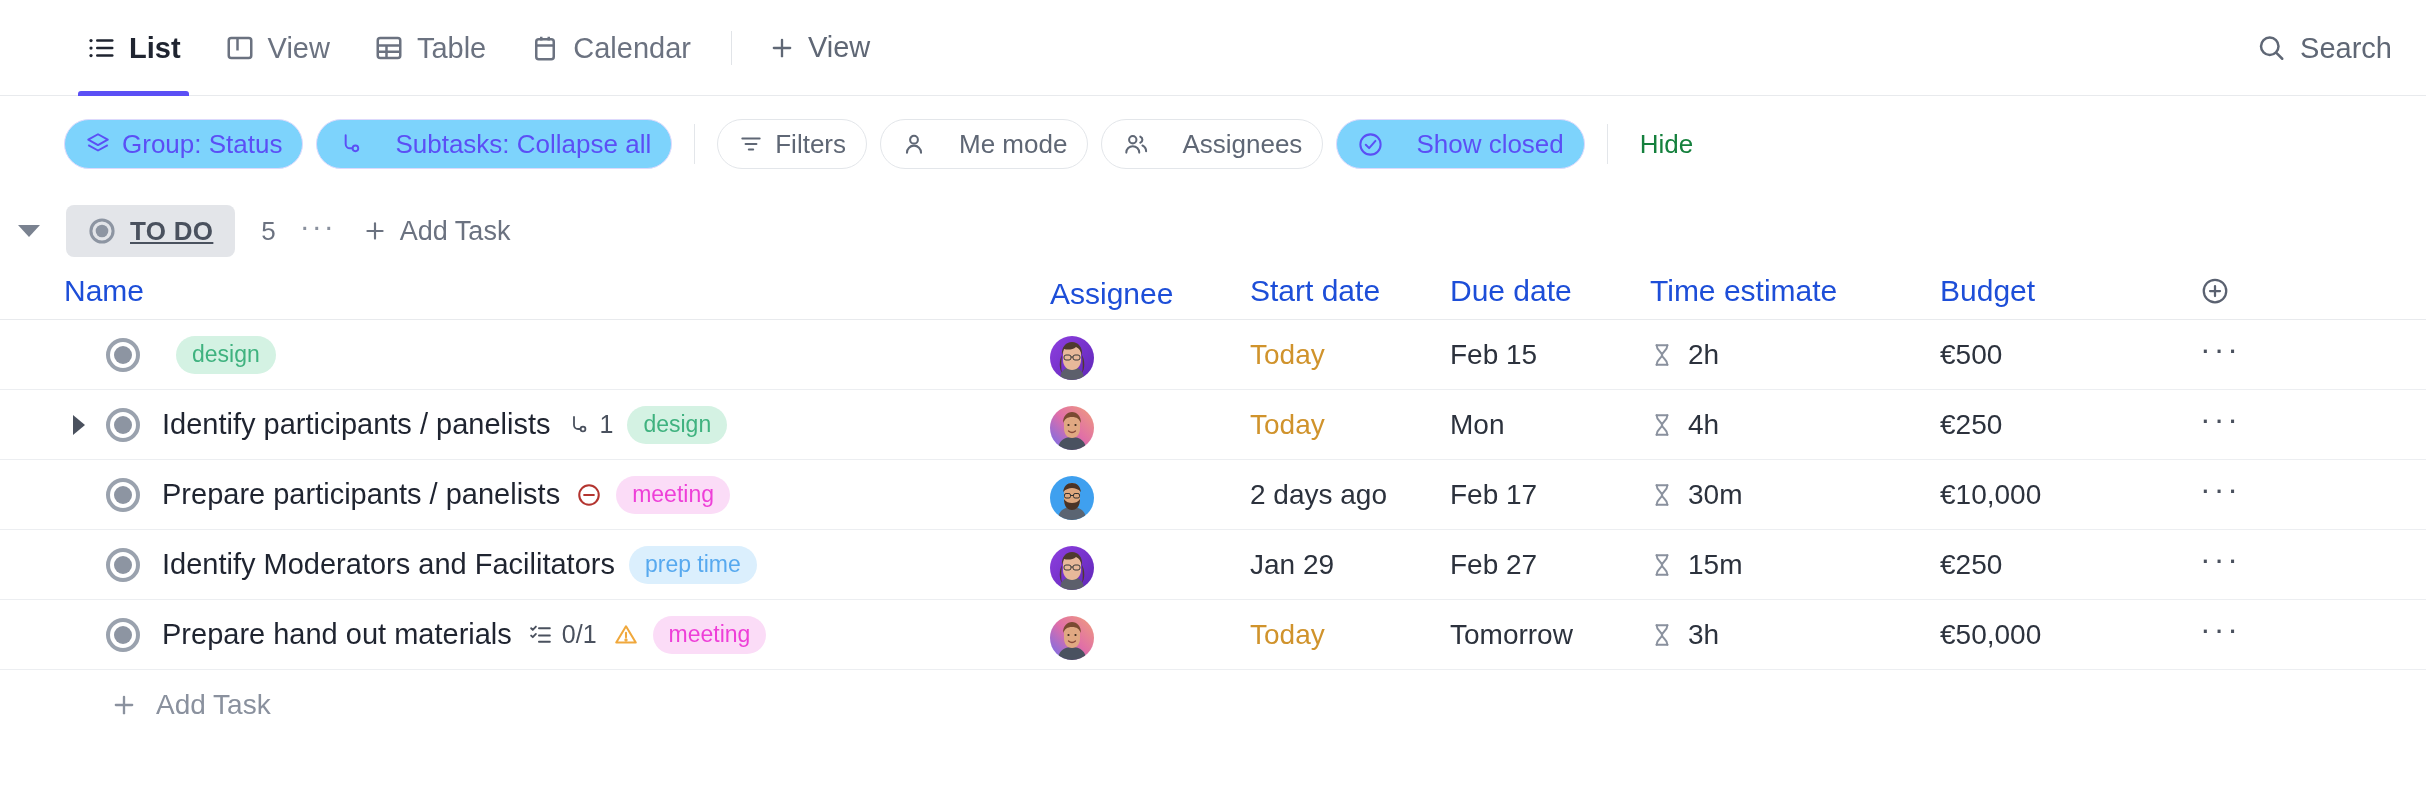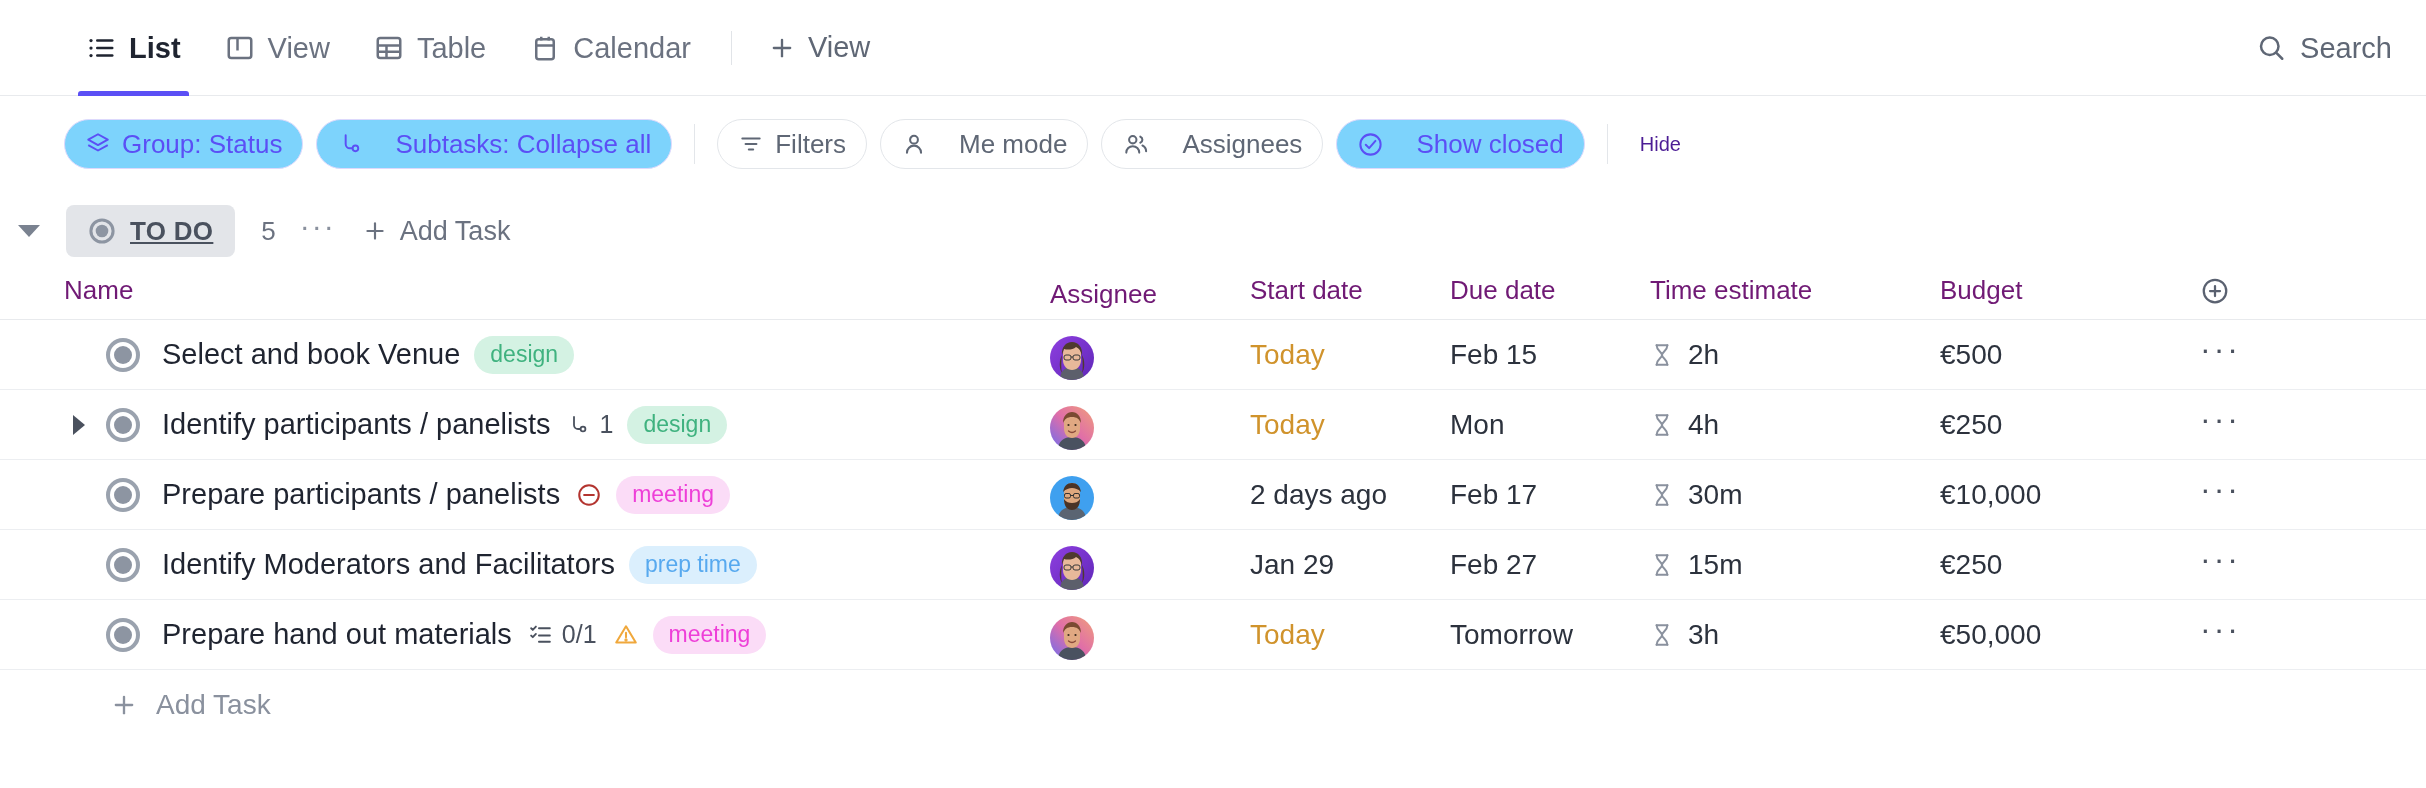--- a/index.html
+++ b/index.html
@@ -60,21 +60,21 @@
     font-size: 26px;
     color: #5f6775;
     border: 1px solid transparent;
     cursor: pointer;
     white-space: nowrap;
   }
   .chip.on { background: #7dd3fc; color: #5b4ff5; border-color: #ddd9fc; }
   .chip.off { background: #ffffff; color: #5f6775; border-color: #e3e6ea; }
   .chip + .chip { margin-left: 13px; gap: 32px; }
   .chip-sep { width: 1px; height: 40px; background: #e3e6ea; margin: 0 22px; }
-  .hide-btn { font-size: 20px; color: #4c1d95; cursor: pointer; padding: 0 10px; }
+  .hide-btn { font-size: 26px; color: #15803d; cursor: pointer; padding: 0 10px; }
 
   
   .group-head {
     display: flex; align-items: center;
     padding: 0 64px 0 18px;
     height: 62px;
     margin-top: 8px;
   }
   .caret-down {
     width: 0; height: 0;
@@ -109,21 +109,21 @@
   .row.header { border-bottom: 1px solid #e8eaed; height: 58px; }
 
   .c-name   { width: 986px; display: flex; align-items: center; min-width:0; }
   .c-assign { width: 200px; display: flex; align-items: center; margin-top: 7px; }
   .c-start  { width: 200px; }
   .c-due    { width: 200px; }
   .c-time   { width: 290px; display: flex; align-items: center; gap: 14px; }
   .c-budget { width: 260px; }
   .c-more   { width: 120px; display: flex; align-items: center; }
 
-  .row.header > div { font-size: 26px; color: #701a75; }
+  .row.header > div { font-size: 30px; color: #1d4ed8; }
   .row.header .c-name { padding-left: 0; }
 
   .expander {
     width: 30px; flex: 0 0 30px; display: flex; align-items: center; justify-content: center;
     cursor: pointer; margin-right: 6px;
   }
   .caret-right {
     width: 0; height: 0;
     border-top: 10px solid transparent;
     border-bottom: 10px solid transparent;
@@ -371,21 +371,20 @@
           </svg>
         </span>
       </div>
     </div>
 
     <div id="rows">
         <div class="row body">
     <div class="c-name">
       <div class="expander"></div>
       <div class="task-status"></div>
-      <span class="task-name">Select and book Venue</span>
 
       <span class="tag design">design</span>
     </div>
     <div class="c-assign">
       <span class="avatar">
               <svg width="44" height="44" viewBox="0 0 44 44">
       <defs>
                   <linearGradient id="g1" x1="0" y1="0" x2="1" y2="1">
         <stop offset="0%" stop-color="#8f3fe0"></stop>
                     <stop offset="100%" stop-color="#5f27b8"></stop>

